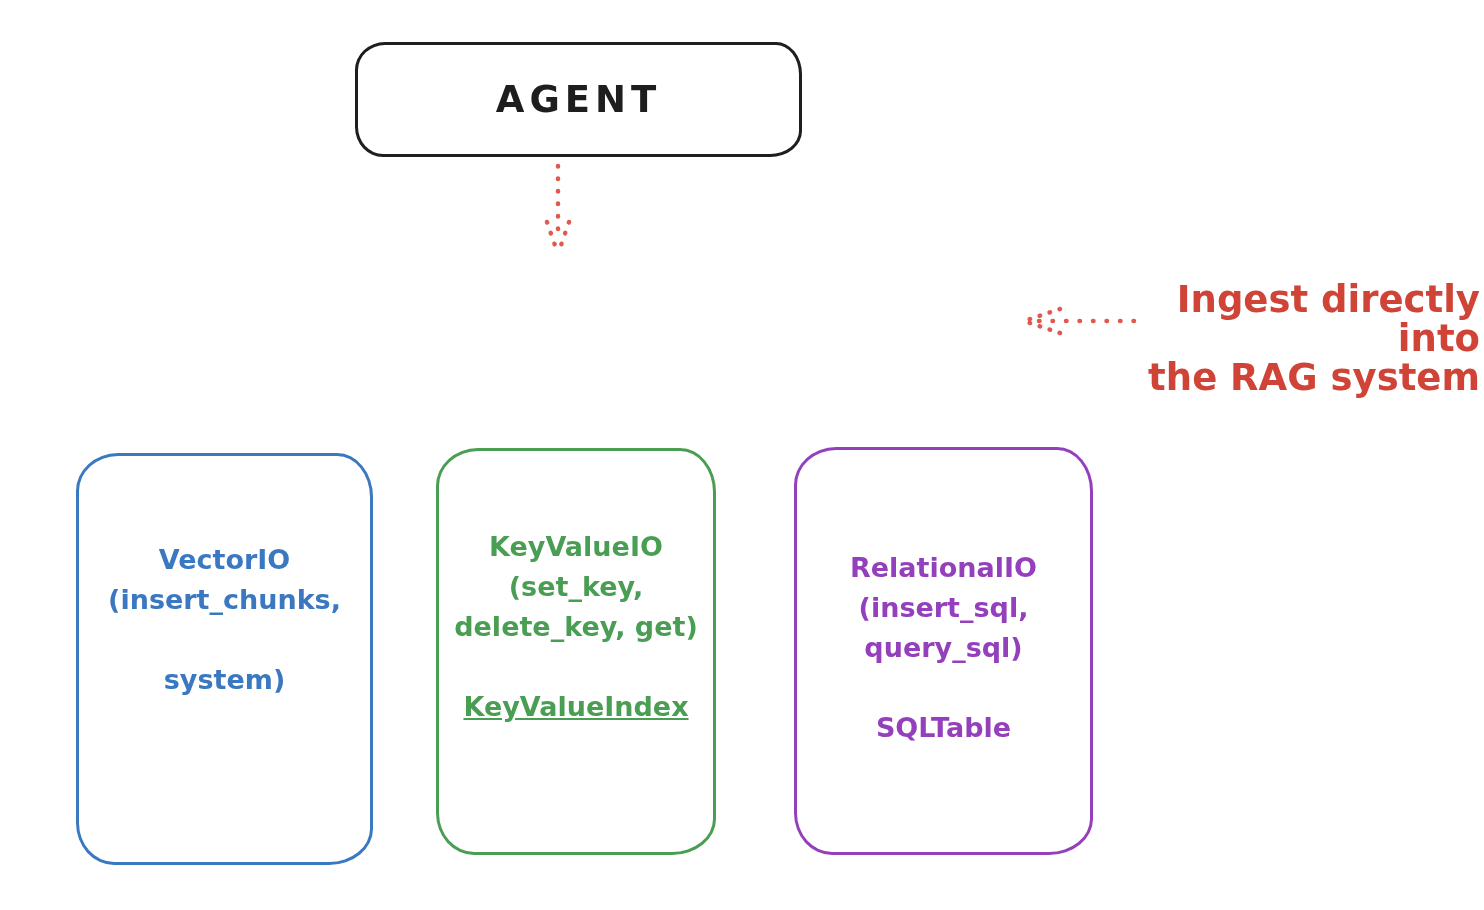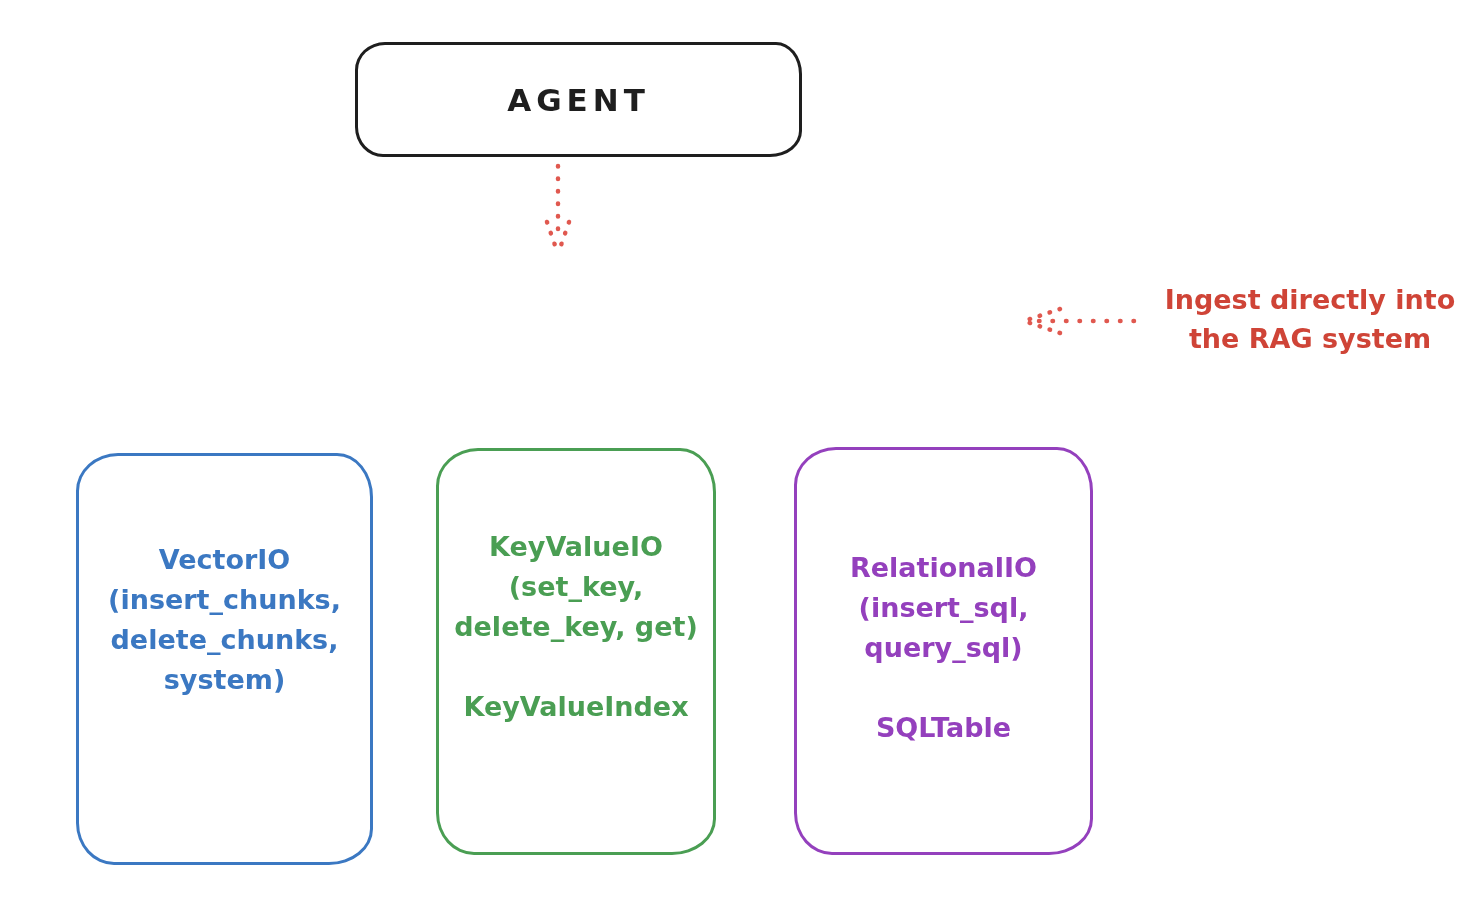--- a/index.html
+++ b/index.html
@@ -30,21 +30,21 @@
     border:3.5px solid var(--ink);
     border-radius:30px 26px 32px 28px / 28px 32px 26px 30px;
   }
   .node-ragtool{
     left:157px;top:270px;width:826px;height:122px;
     border:3.5px solid var(--ink);
     border-radius:34px 30px 36px 30px / 32px 36px 30px 34px;
   }
   .node-label{
     color:var(--ink);
-    font-size:31px;
+    font-size:37px;
     font-weight:bold;
   }
   .node-agent .node-label{letter-spacing:5px;}
   .node-ragtool .node-label{letter-spacing:1px;font-weight:600;}
 
   .store-box{
     position:absolute;
     box-sizing:border-box;
     background:var(--bg);
     border-radius:42px 36px 44px 38px / 38px 44px 36px 42px;
@@ -72,36 +72,36 @@
     font-weight:600;
   }
   .box-vector .store-content{padding-top:84px;}
   .box-keyvalue .store-content{padding-top:76px;}
   .box-relational .store-content{padding-top:98px;}
   .index-label{
     display:block;
     font-size:27px;line-height:40px;font-weight:600;
   }
   .box-vector .index-label{margin-top:28px;}
-  .box-keyvalue .index-label{margin-top:40px;}
+  .box-keyvalue .index-label{margin-top:40px;text-decoration:underline;}
   .box-relational .index-label{margin-top:40px;}
 
   .arrow-svg{position:absolute;overflow:visible;}
   .arrow-down{left:544px;top:162px;width:28px;height:100px;color:var(--red-light);}
   .arrow-left{left:1016px;top:305px;width:124px;height:34px;color:var(--red-light);}
   .arrow-stroke{
     stroke:currentColor;fill:none;
     stroke-width:4.5;stroke-linecap:round;
   }
   .annotation{
     position:absolute;
     left:1140px;top:280px;width:340px;
-    text-align:center;
+    text-align:right;
     color:var(--red);
-    font-size:27px;line-height:39px;
+    font-size:37px;line-height:39px;
     font-weight:bold;
   }
 </style>
 </head>
 <body>
 
 <div class="canvas">
 
   <div class="node node-agent">
     <span class="node-label">AGENT</span>
@@ -122,21 +122,21 @@
 
   <div class="annotation">
     <span>Ingest directly into</span><br>
     <span>the RAG system</span>
   </div>
 
   <div class="store-box box-vector">
     <div class="store-content">
       <span>VectorIO</span><br>
       <span>(insert_chunks,</span><br>
-      <span>delete_chunks,</span><br>
+      <br>
       <span>system)</span>
     </div>
   </div>
 
   <div class="store-box box-keyvalue">
     <div class="store-content">
       <span>KeyValueIO</span><br>
       <span>(set_key,</span><br>
       <span>delete_key, get)</span>
       <span class="index-label">KeyValueIndex</span>

